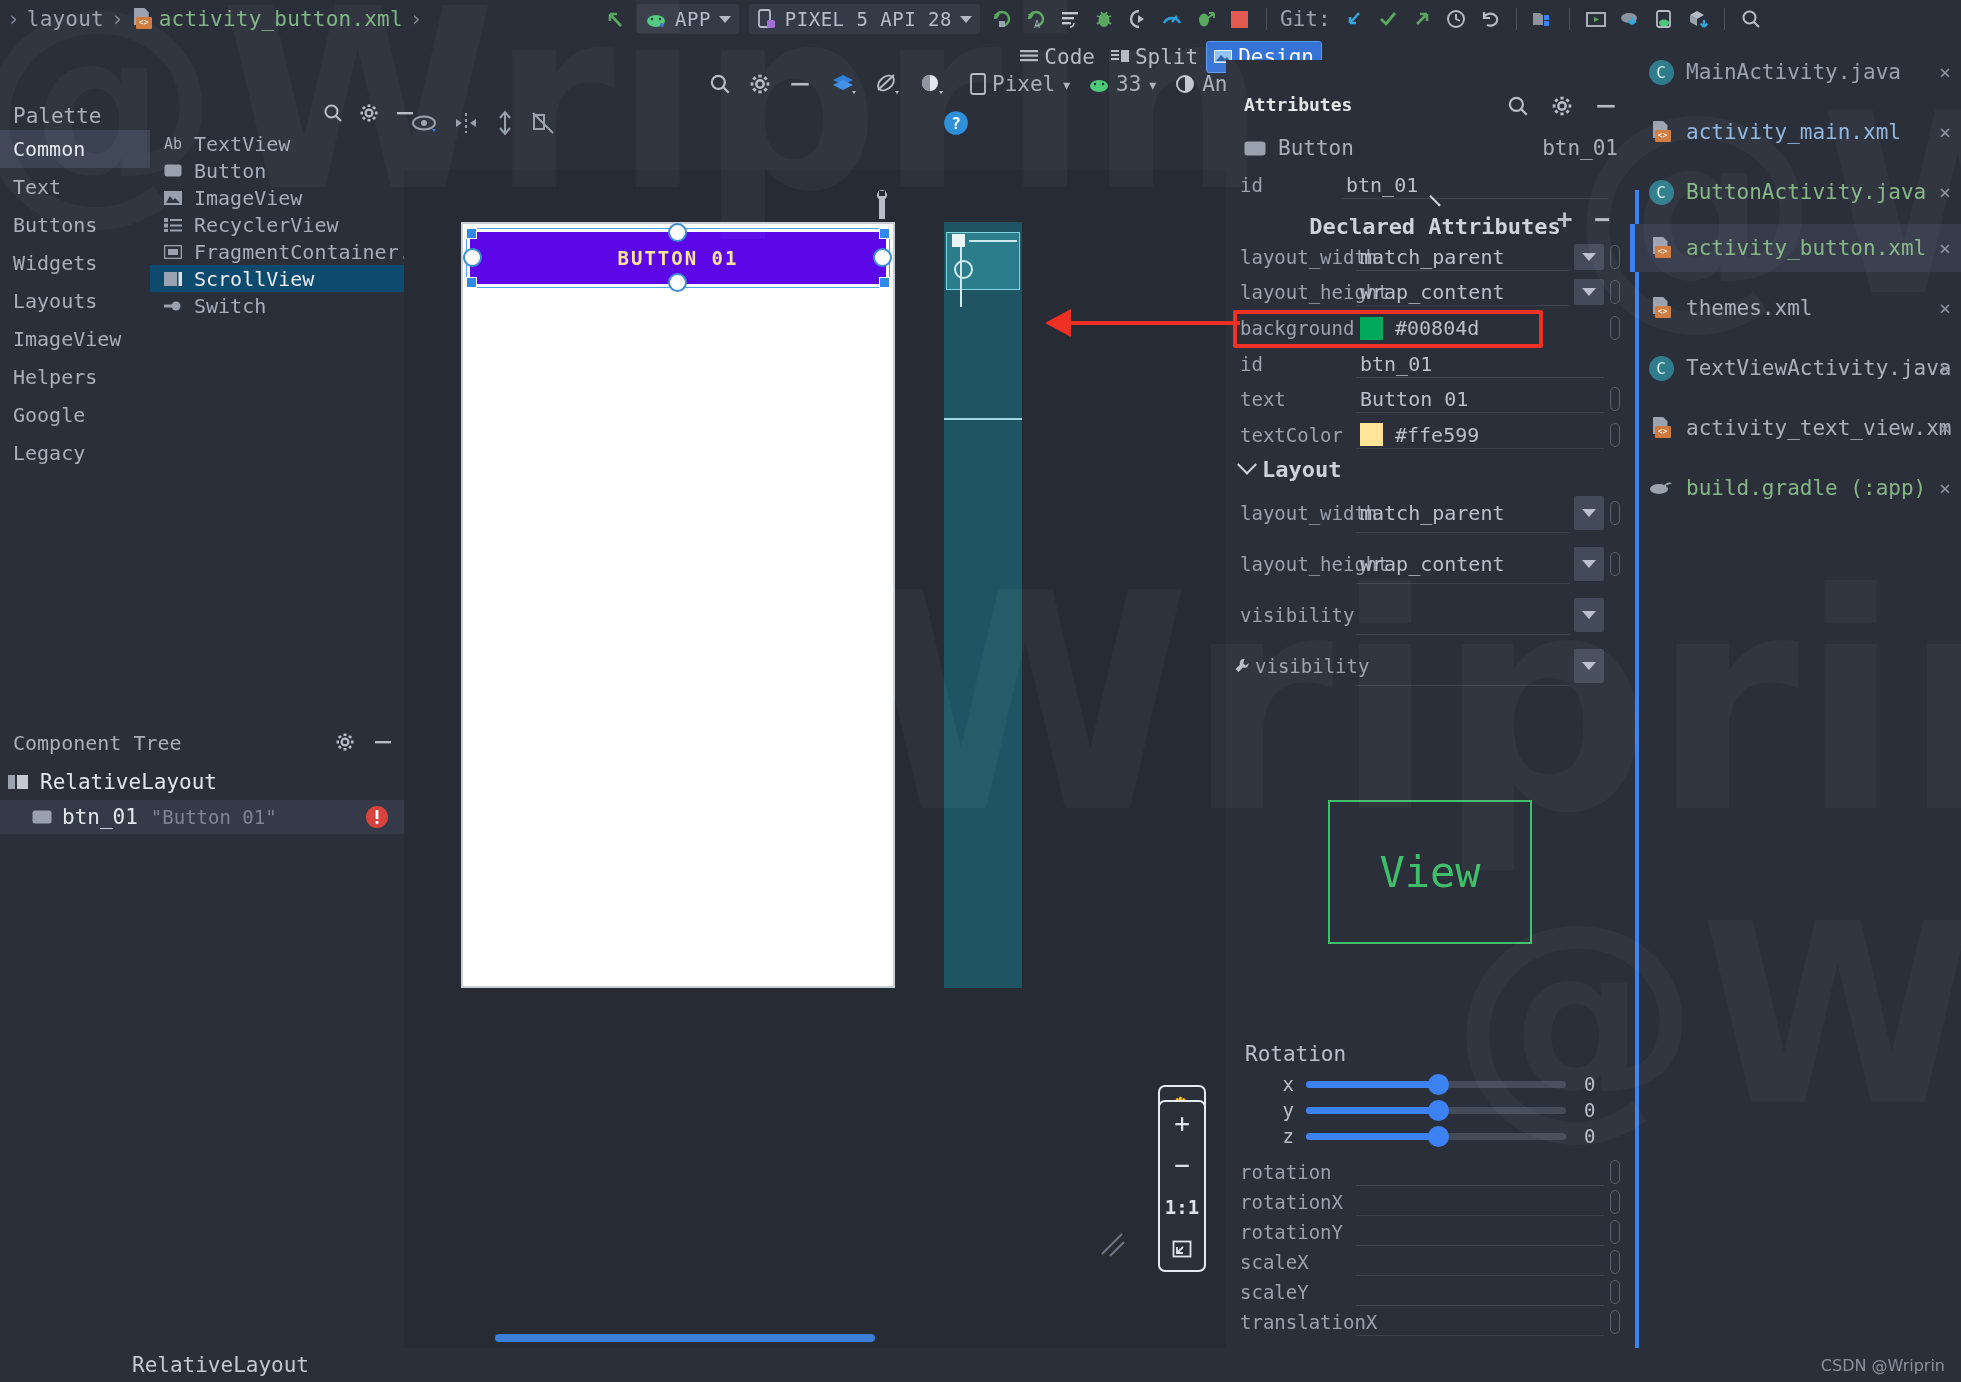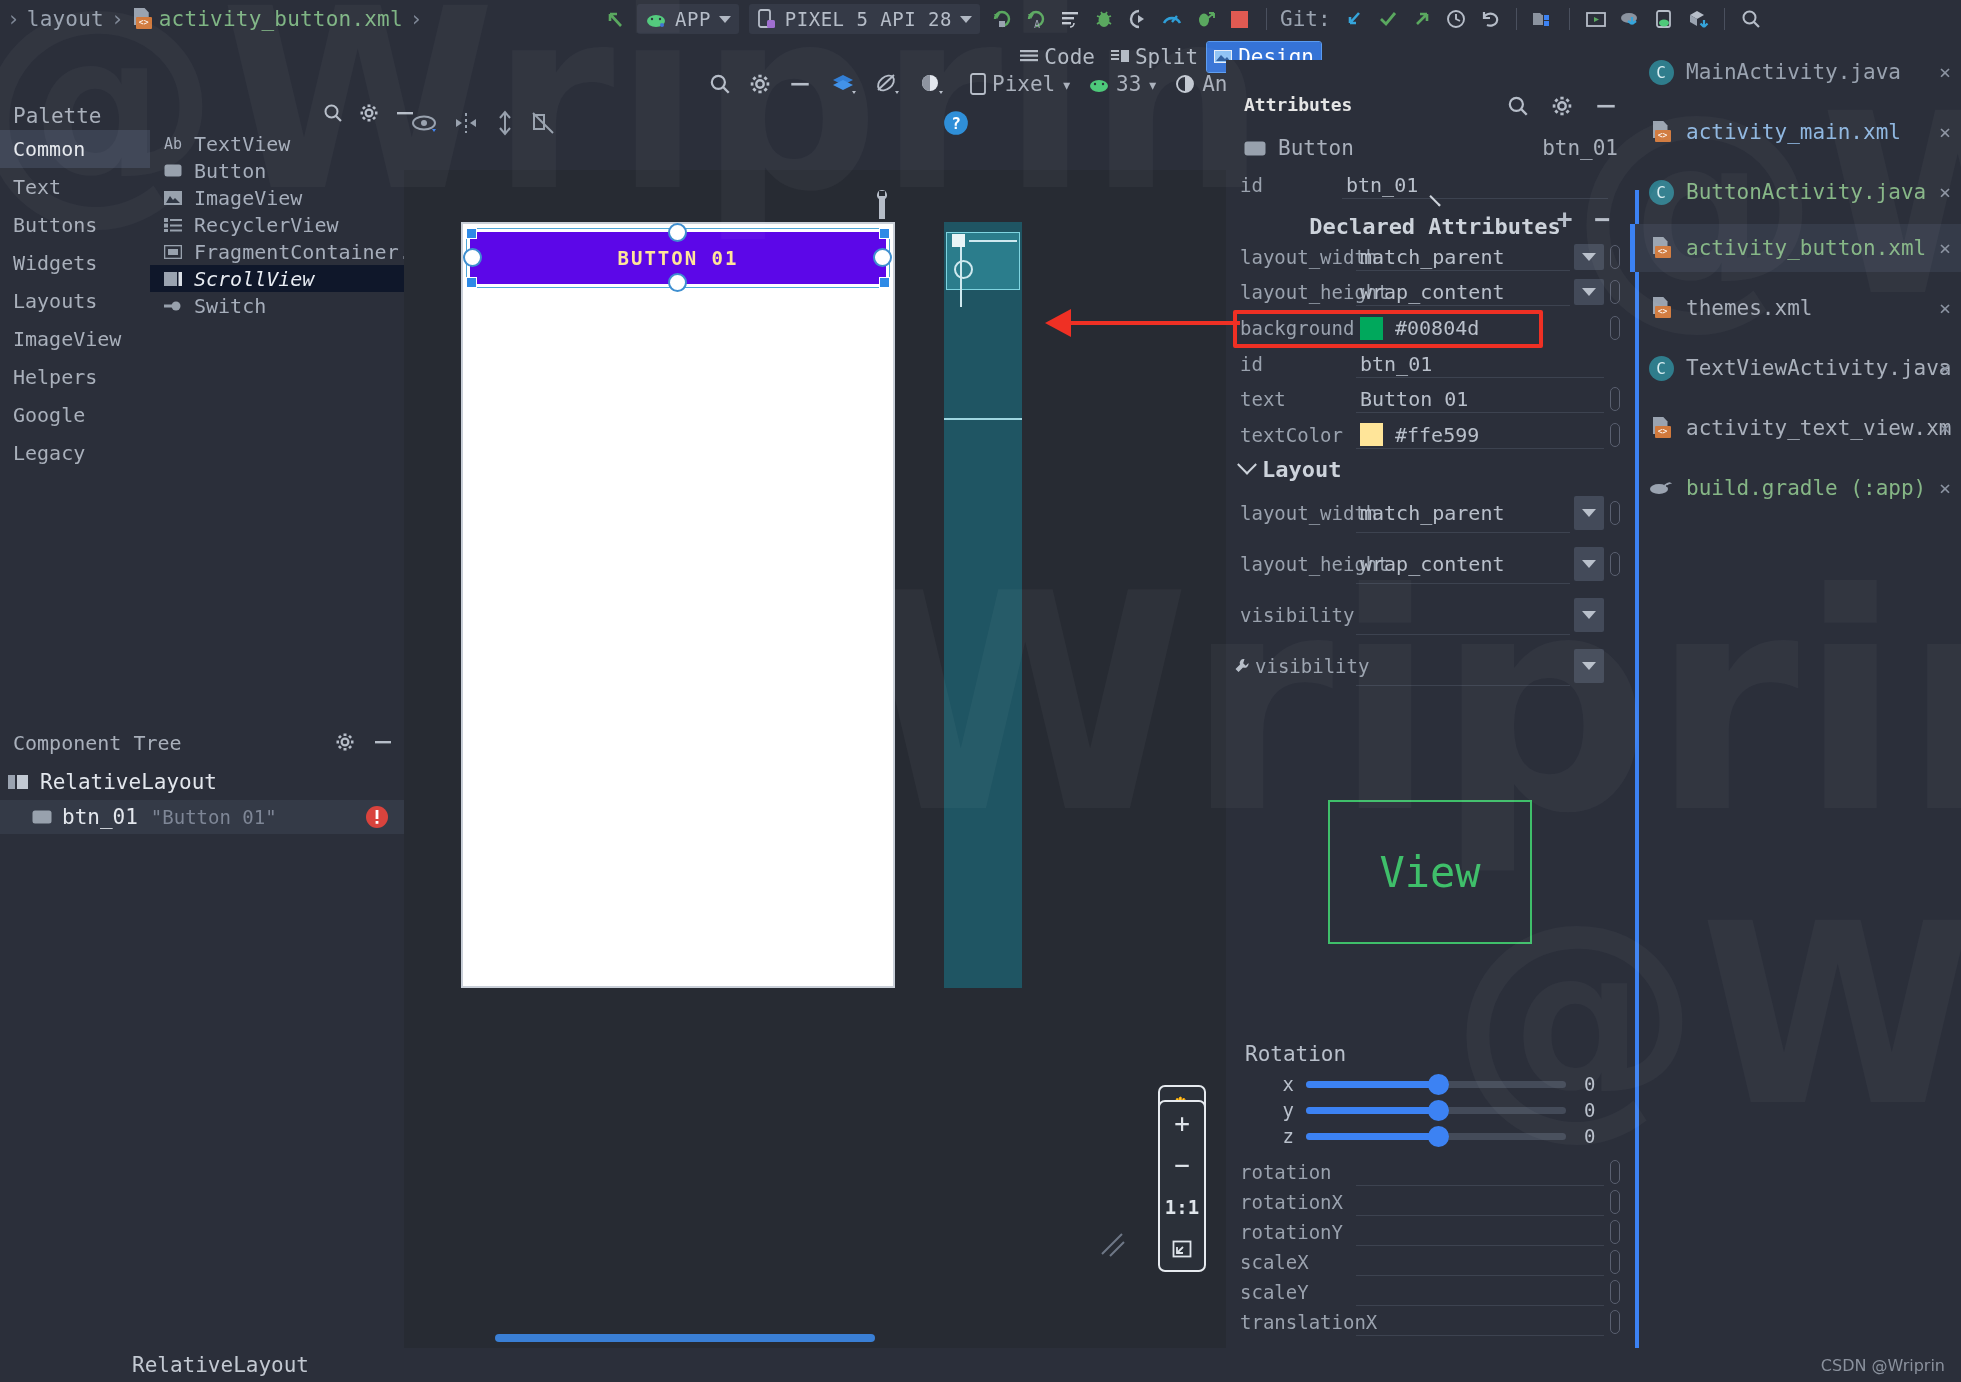--- a/index.html
+++ b/index.html
@@ -54,21 +54,21 @@
 
   
   .palette-hdr{position:absolute;left:0;top:96px;width:404px;height:40px;padding-left:20px;}
   .palette-hdr .t{position:absolute;left:13px;top:8px;font-size:21px;color:#a9b0bb;}
   .phicons{position:absolute;right:8px;top:6px;display:flex;gap:14px;align-items:center;}
   .palette{position:absolute;left:0;top:130px;width:150px;height:320px;background:#2b2f3a;}
   .pcat{height:38px;display:flex;align-items:center;padding-left:13px;font-size:20px;color:#a9b0bb;}
   .pcat.sel{background:#3b4252;color:#e6e9ee;}
   .plist{position:absolute;left:150px;top:130px;width:254px;}
   .pitem{height:27px;display:flex;align-items:center;gap:10px;padding-left:12px;font-size:20px;color:#a6aebb;}
-  .pitem.sel{background:#0f172a;color:#e9edf3;font-style:italic;}
+  .pitem.sel{background:#0c4a6e;color:#e9edf3;}
   .pi-ico{width:22px;height:18px;display:flex;align-items:center;justify-content:center;flex:0 0 22px;}
 
   
   .ct-hdr{position:absolute;left:0;top:725px;width:404px;height:38px;}
   .ct-hdr .t{position:absolute;left:13px;top:6px;font-size:20px;color:#a9b0bb;}
   .ct-hdr .icons{position:absolute;right:10px;top:6px;display:flex;gap:16px;align-items:center;}
   .ctrow{position:absolute;left:0;width:372px;height:34px;display:flex;align-items:center;font-size:21px;}
   .ctrow.r1{top:765px;padding-left:8px;}
   .ctrow.r2{top:800px;padding-left:32px;background:#343a47;}
   .ct-name{color:#e3e7ed;}

